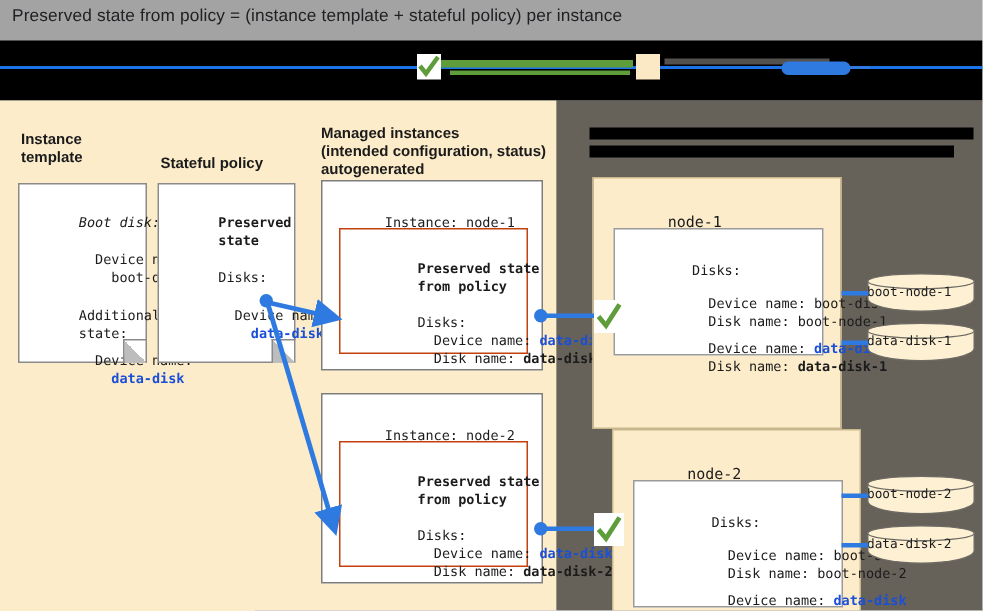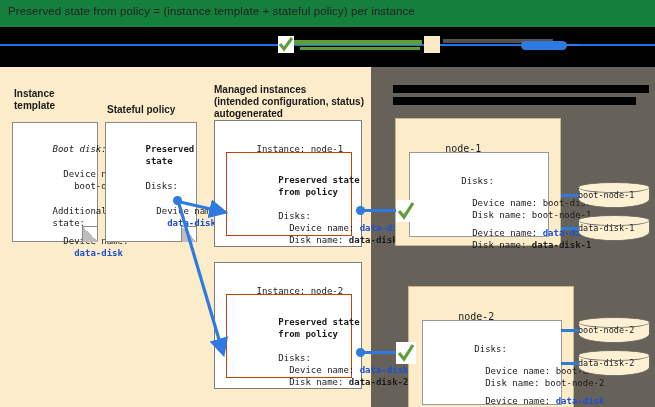--- a/index.html
+++ b/index.html
@@ -1,20 +1,20 @@
 <!DOCTYPE html>
 <html><head>
 <meta charset="utf-8">
 <style>
   html,body{margin:0;padding:0;background:#f1f1f1;}
   body{
     font-family:"Liberation Sans", sans-serif;
     width:655px;height:407px;overflow:hidden;position:relative;
   }
-  #stage{position:absolute;left:0;top:0;width:655px;height:407px;background:#15803d;}
+  #stage{position:absolute;left:0;top:0;width:655px;height:407px;background:#a3a3a3;}
 
   
   .caption{
     position:absolute;left:8px;top:5px;width:620px;
     font-size:11.5px;color:#202124;letter-spacing:.1px;white-space:nowrap;
   }
 
   
   .topband{position:absolute;left:0;top:27px;width:655px;height:40px;background:#000;}
   .topband .blueline{position:absolute;left:0;top:17px;width:655px;height:2px;background:#1a73e8;}
@@ -208,21 +208,21 @@
       </div>
       <div class="mono" style="position:absolute;left:8px;top:56px;">
         <span>  Device name: </span><span class="blue">data-disk</span>
       </div>
       <div class="mono" style="position:absolute;left:8px;top:68px;">
         <span>  Disk name: </span><b>data-disk-2</b>
       </div>
     </div>
   </div>
 
-  <div class="node-card" style="left:395px;top:118px;width:166px;height:128px;">
+  <div class="node-card" style="left:395px;top:118px;width:166px;height:168px;">
     <div class="mono" style="position:absolute;left:13px;top:11px;font-size:10px;">
       <span>node-1</span>
     </div>
     <div class="node-inner" style="left:13px;top:33px;width:140px;height:85px;">
       <div class="mono" style="position:absolute;left:8px;top:9px;">
         <span>Disks:</span>
       </div>
       <div class="mono" style="position:absolute;left:8px;top:31px;">
         <span>  Device name: boot-disk</span>
       </div>

